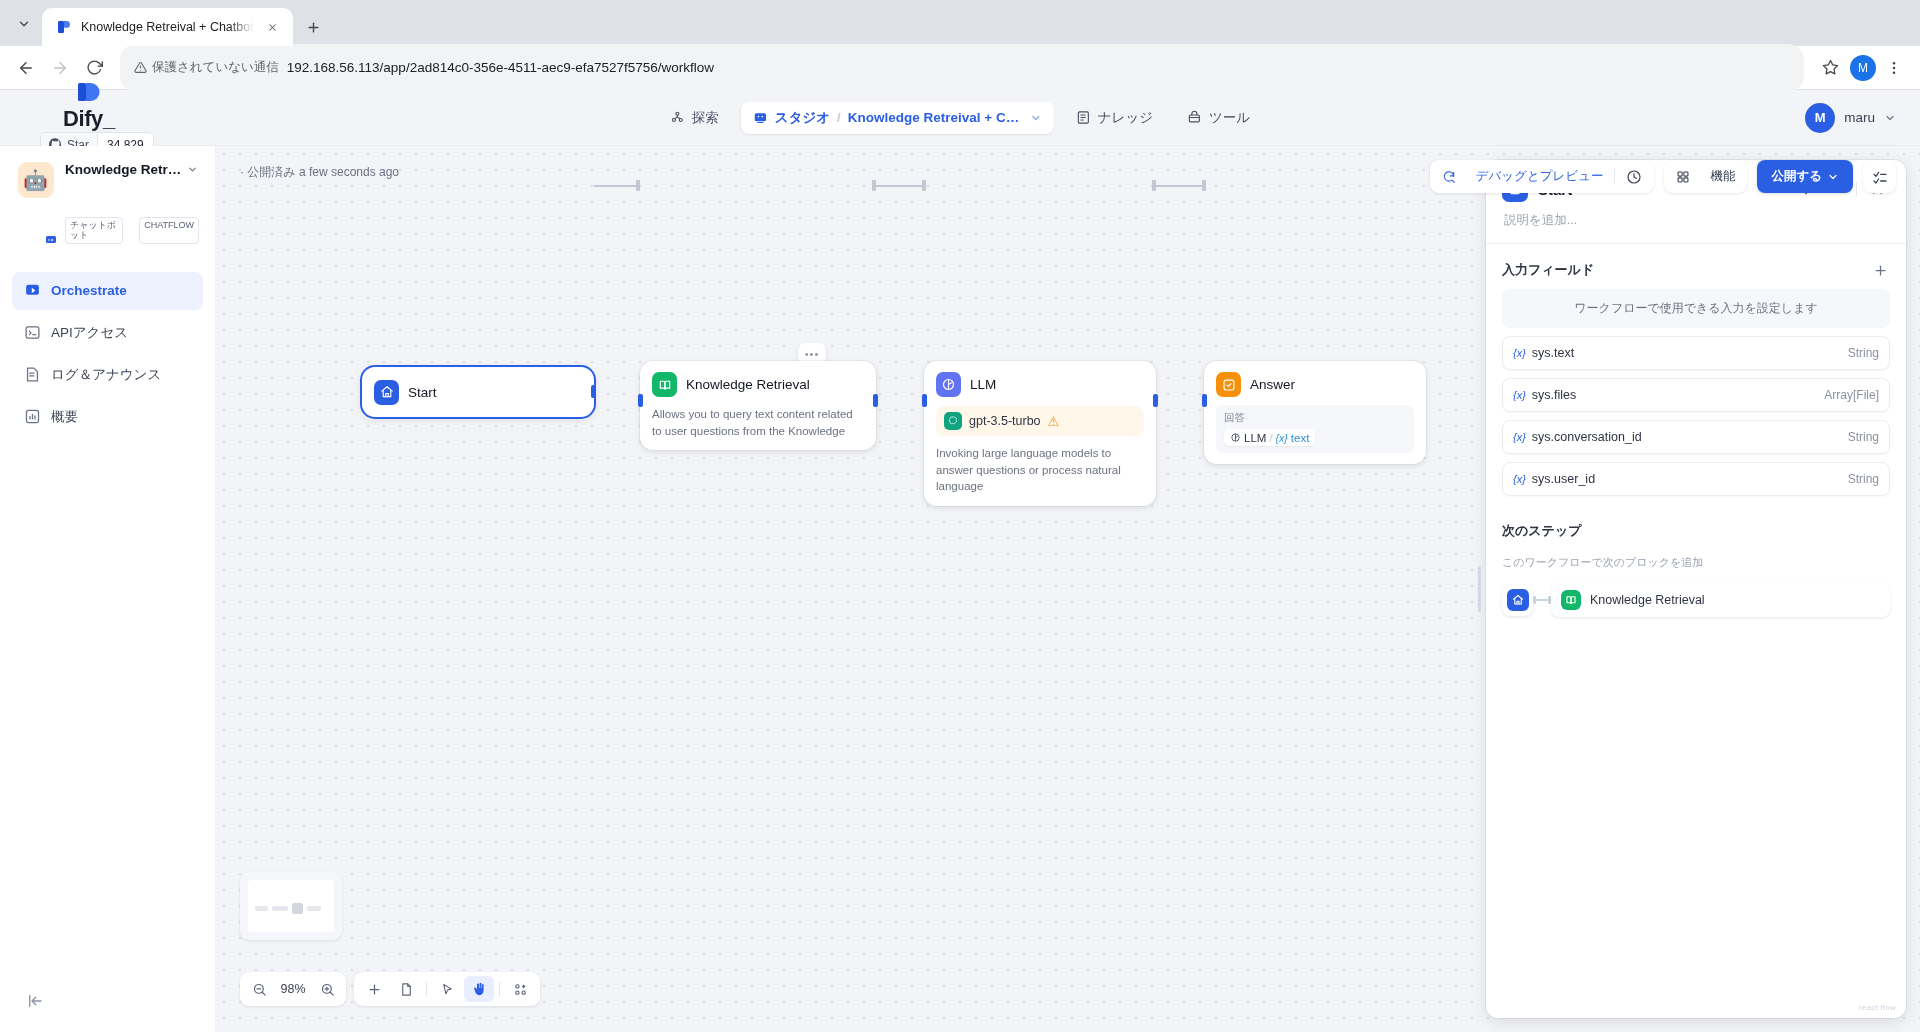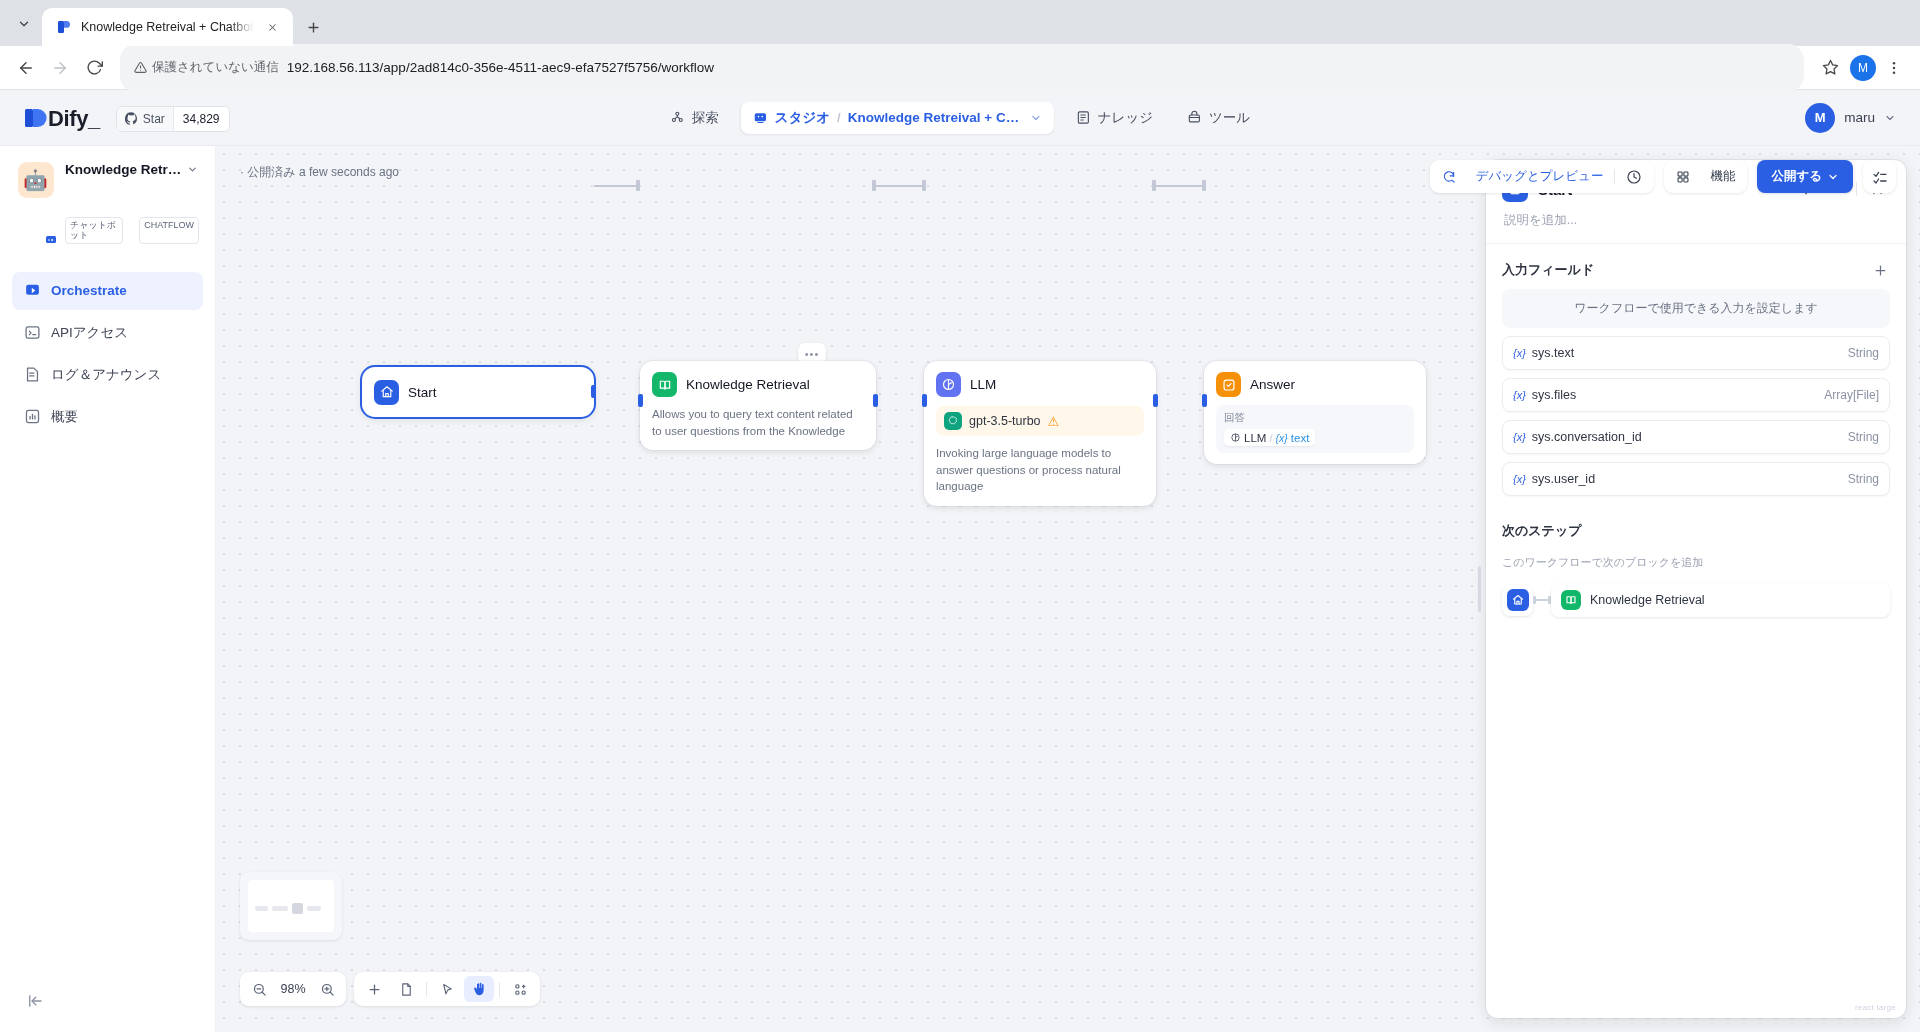--- a/index.html
+++ b/index.html
@@ -72,21 +72,21 @@
     display: flex; align-items: center; justify-content: center;
     margin-left: 2px;
   }
 
   
   .dify-header {
     height: 56px; background: #f2f4f7;
     display: flex; align-items: center; position: relative;
     border-bottom: 1px solid #e9ebf0;
   }
-  .brand { display: flex; align-items: flex-end; padding-left: 24px; }
+  .brand { display: flex; align-items: center; padding-left: 24px; flex-direction: column; }
   .brand-logo-wrap { display: flex; align-items: center; gap: 2px; }
   .brand-name {
     font-size: 22px; font-weight: 700; color: #1b1f2b; letter-spacing: -0.4px;
   }
   .star-pill {
     display: flex; align-items: center; height: 26px;
     border: 1px solid #dfe3ea; border-radius: 6px; overflow: hidden;
     background: #fff; margin-left: 16px;
   }
   .star-pill .sp-left {
@@ -896,18 +896,18 @@
                 <svg width="12" height="12" viewBox="0 0 24 24" fill="none" stroke="#fff" stroke-width="2.2" stroke-linecap="round" stroke-linejoin="round">
                     <path d="M4 5.5h6a2 2 0 0 1 2 2V19a1.6 1.6 0 0 0-1.6-1.6H4z"></path>
                     <path d="M20 5.5h-6a2 2 0 0 0-2 2V19a1.6 1.6 0 0 1 1.6-1.6H20z"></path>
                   </svg>
               </div>
               <span class="next-card-label">Knowledge Retrieval</span>
             </div>
           </div>
         </div>
 
-        <div class="rp-watermark">react large</div>
+        <div class="rp-watermark">react flow</div>
       </div>
 
     </div>
   </div>
 </div>
 
 </body></html>

